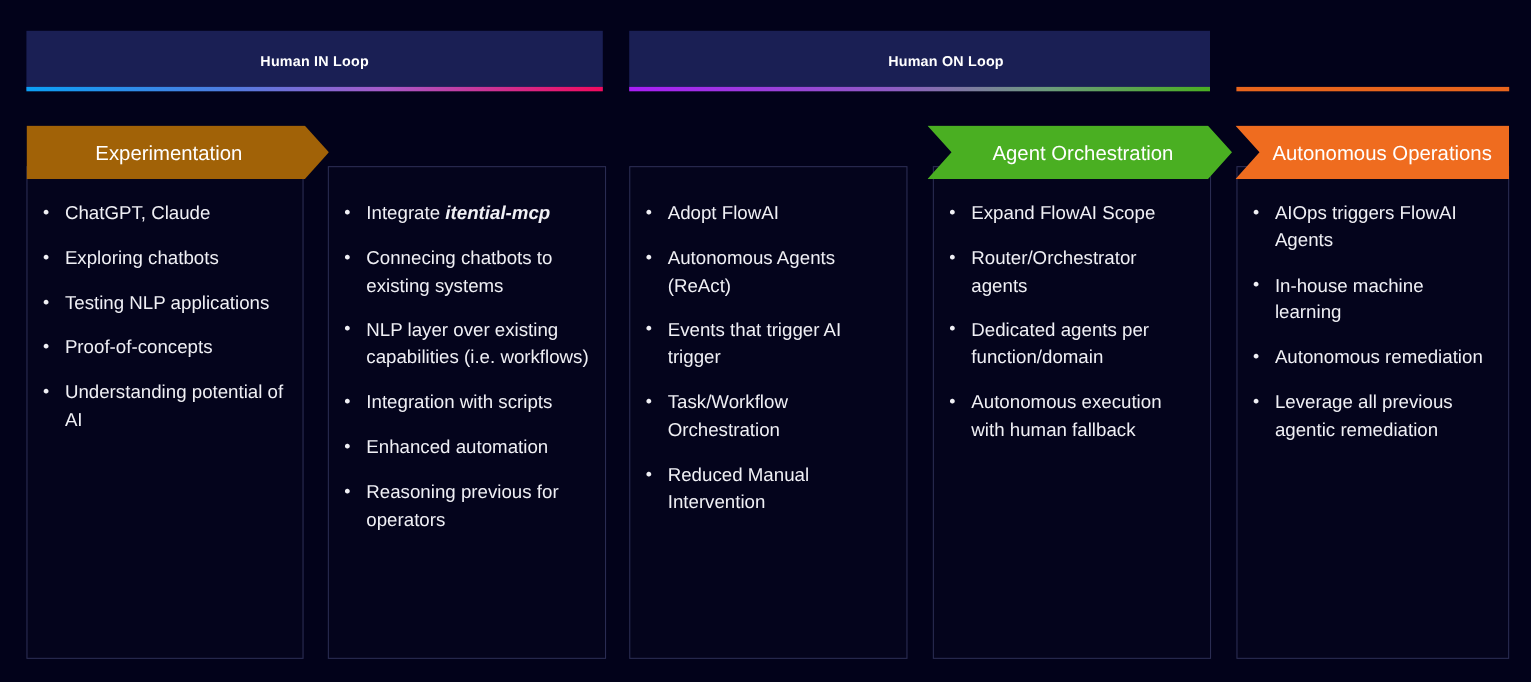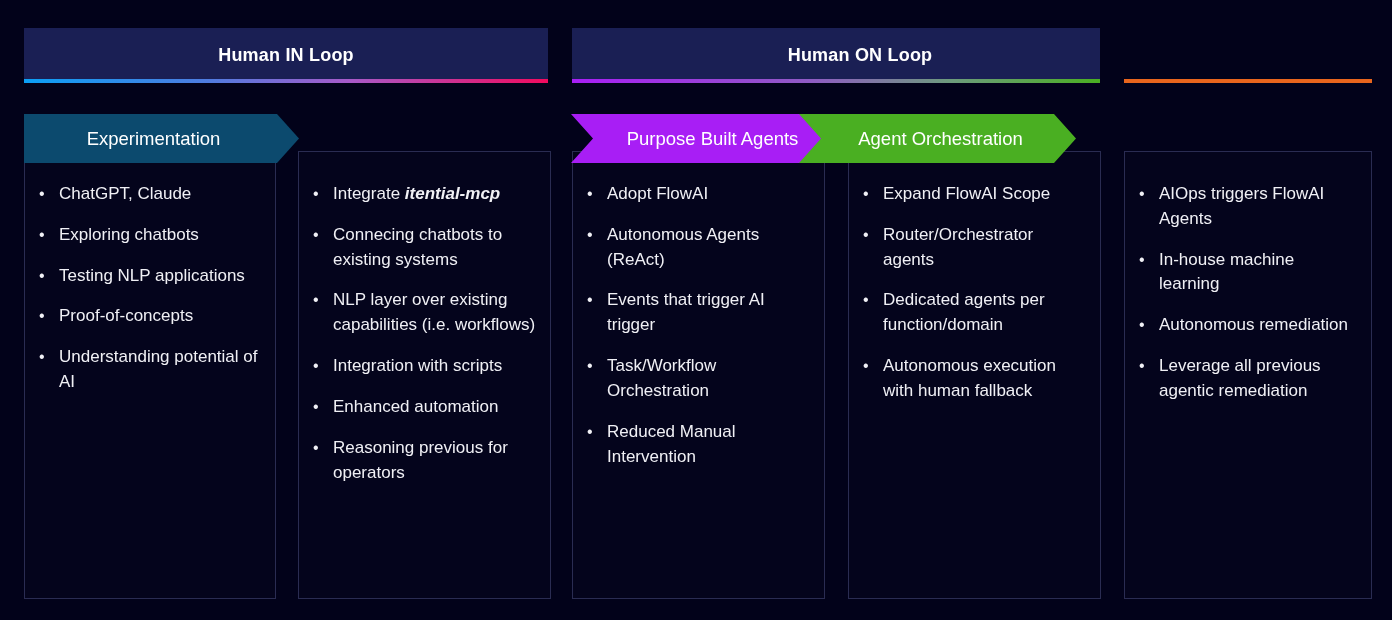--- a/index.html
+++ b/index.html
@@ -24,21 +24,21 @@
     position: absolute;
     top: 28px;
     height: 54px;
     background: #1a1f54;
     display: flex;
     align-items: center;
     justify-content: center;
   }
   .loop-header-label {
     color: #ffffff;
-    font-size: 18px;
+    font-size: 13px;
     font-weight: bold;
     letter-spacing: 0.2px;
     white-space: nowrap;
   }
   .loop-underline {
     position: absolute;
     top: 79px;
     height: 4px;
   }
 
@@ -76,21 +76,21 @@
     clip-path: polygon(0 0, calc(100% - 22px) 0, 100% 50%, calc(100% - 22px) 100%, 0 100%, 22px 50%);
   }
   
   .chev-left {
     clip-path: polygon(0 0, 100% 0, 100% 100%, 0 100%, 22px 50%);
   }
 
   #stage-1 { left: 24px;   width: 275px; background: #0b9ff5; }
   #stage-2 { left: 297px;  width: 275px; background: #f20a6e; }
   #stage-3 { left: 571px;  width: 277px; background: #a81ef5; }
-  #stage-4 { left: 799px;  width: 277px; background: #4aaf22; justify-content: flex-end; }
+  #stage-4 { left: 843px;  width: 277px; background: #4aaf22; justify-content: flex-end; }
   #stage-5 { left: 1123px; width: 249px; background: #ef6c1f; }
 
   #stage-1 .stage-label { padding-right: 16px; }
   #stage-2 .stage-label,
   #stage-3 .stage-label,
   #stage-4 .stage-label { padding-left: 16px; padding-right: 10px; }
   #stage-5 .stage-label { padding-left: 18px; }
 
   
   .panel {
@@ -138,29 +138,29 @@
   </div>
   <div class="loop-underline" id="loop-in-line"></div>
 
   <div class="loop-header" id="loop-on">
     <span class="loop-header-label">Human ON Loop</span>
   </div>
   <div class="loop-underline" id="loop-on-line"></div>
 
   <div class="loop-underline" id="loop-out-line"></div>
 
-  <div class="stage-banner chev-right" id="stage-1" style="background: #0c4a6e;">
+  <div class="stage-banner chev-right" id="stage-1" style="background: #a16207;">
     <span class="stage-label">Experimentation</span>
-  </div>
-  <div class="stage-banner chev-both" id="stage-3" style="background: rgb(168, 30, 245);">
-    <span class="stage-label">Purpose Built Agents</span>
   </div>
   <div class="stage-banner chev-both" id="stage-4" style="background: rgb(74, 175, 34);">
     <span class="stage-label">Agent Orchestration</span>
   </div>
+  <div class="stage-banner chev-left" id="stage-5" style="background: rgb(239, 108, 31);">
+    <span class="stage-label">Autonomous Operations</span>
+  </div>
 
   <div class="panel" id="panel-1">
     <ul class="bullet-list">
         <li class="bullet-item">
           <span class="bullet-dot">•</span>
           <span class="bullet-text">ChatGPT, Claude</span>
         </li>
         <li class="bullet-item">
           <span class="bullet-dot">•</span>
           <span class="bullet-text">Exploring chatbots</span>

